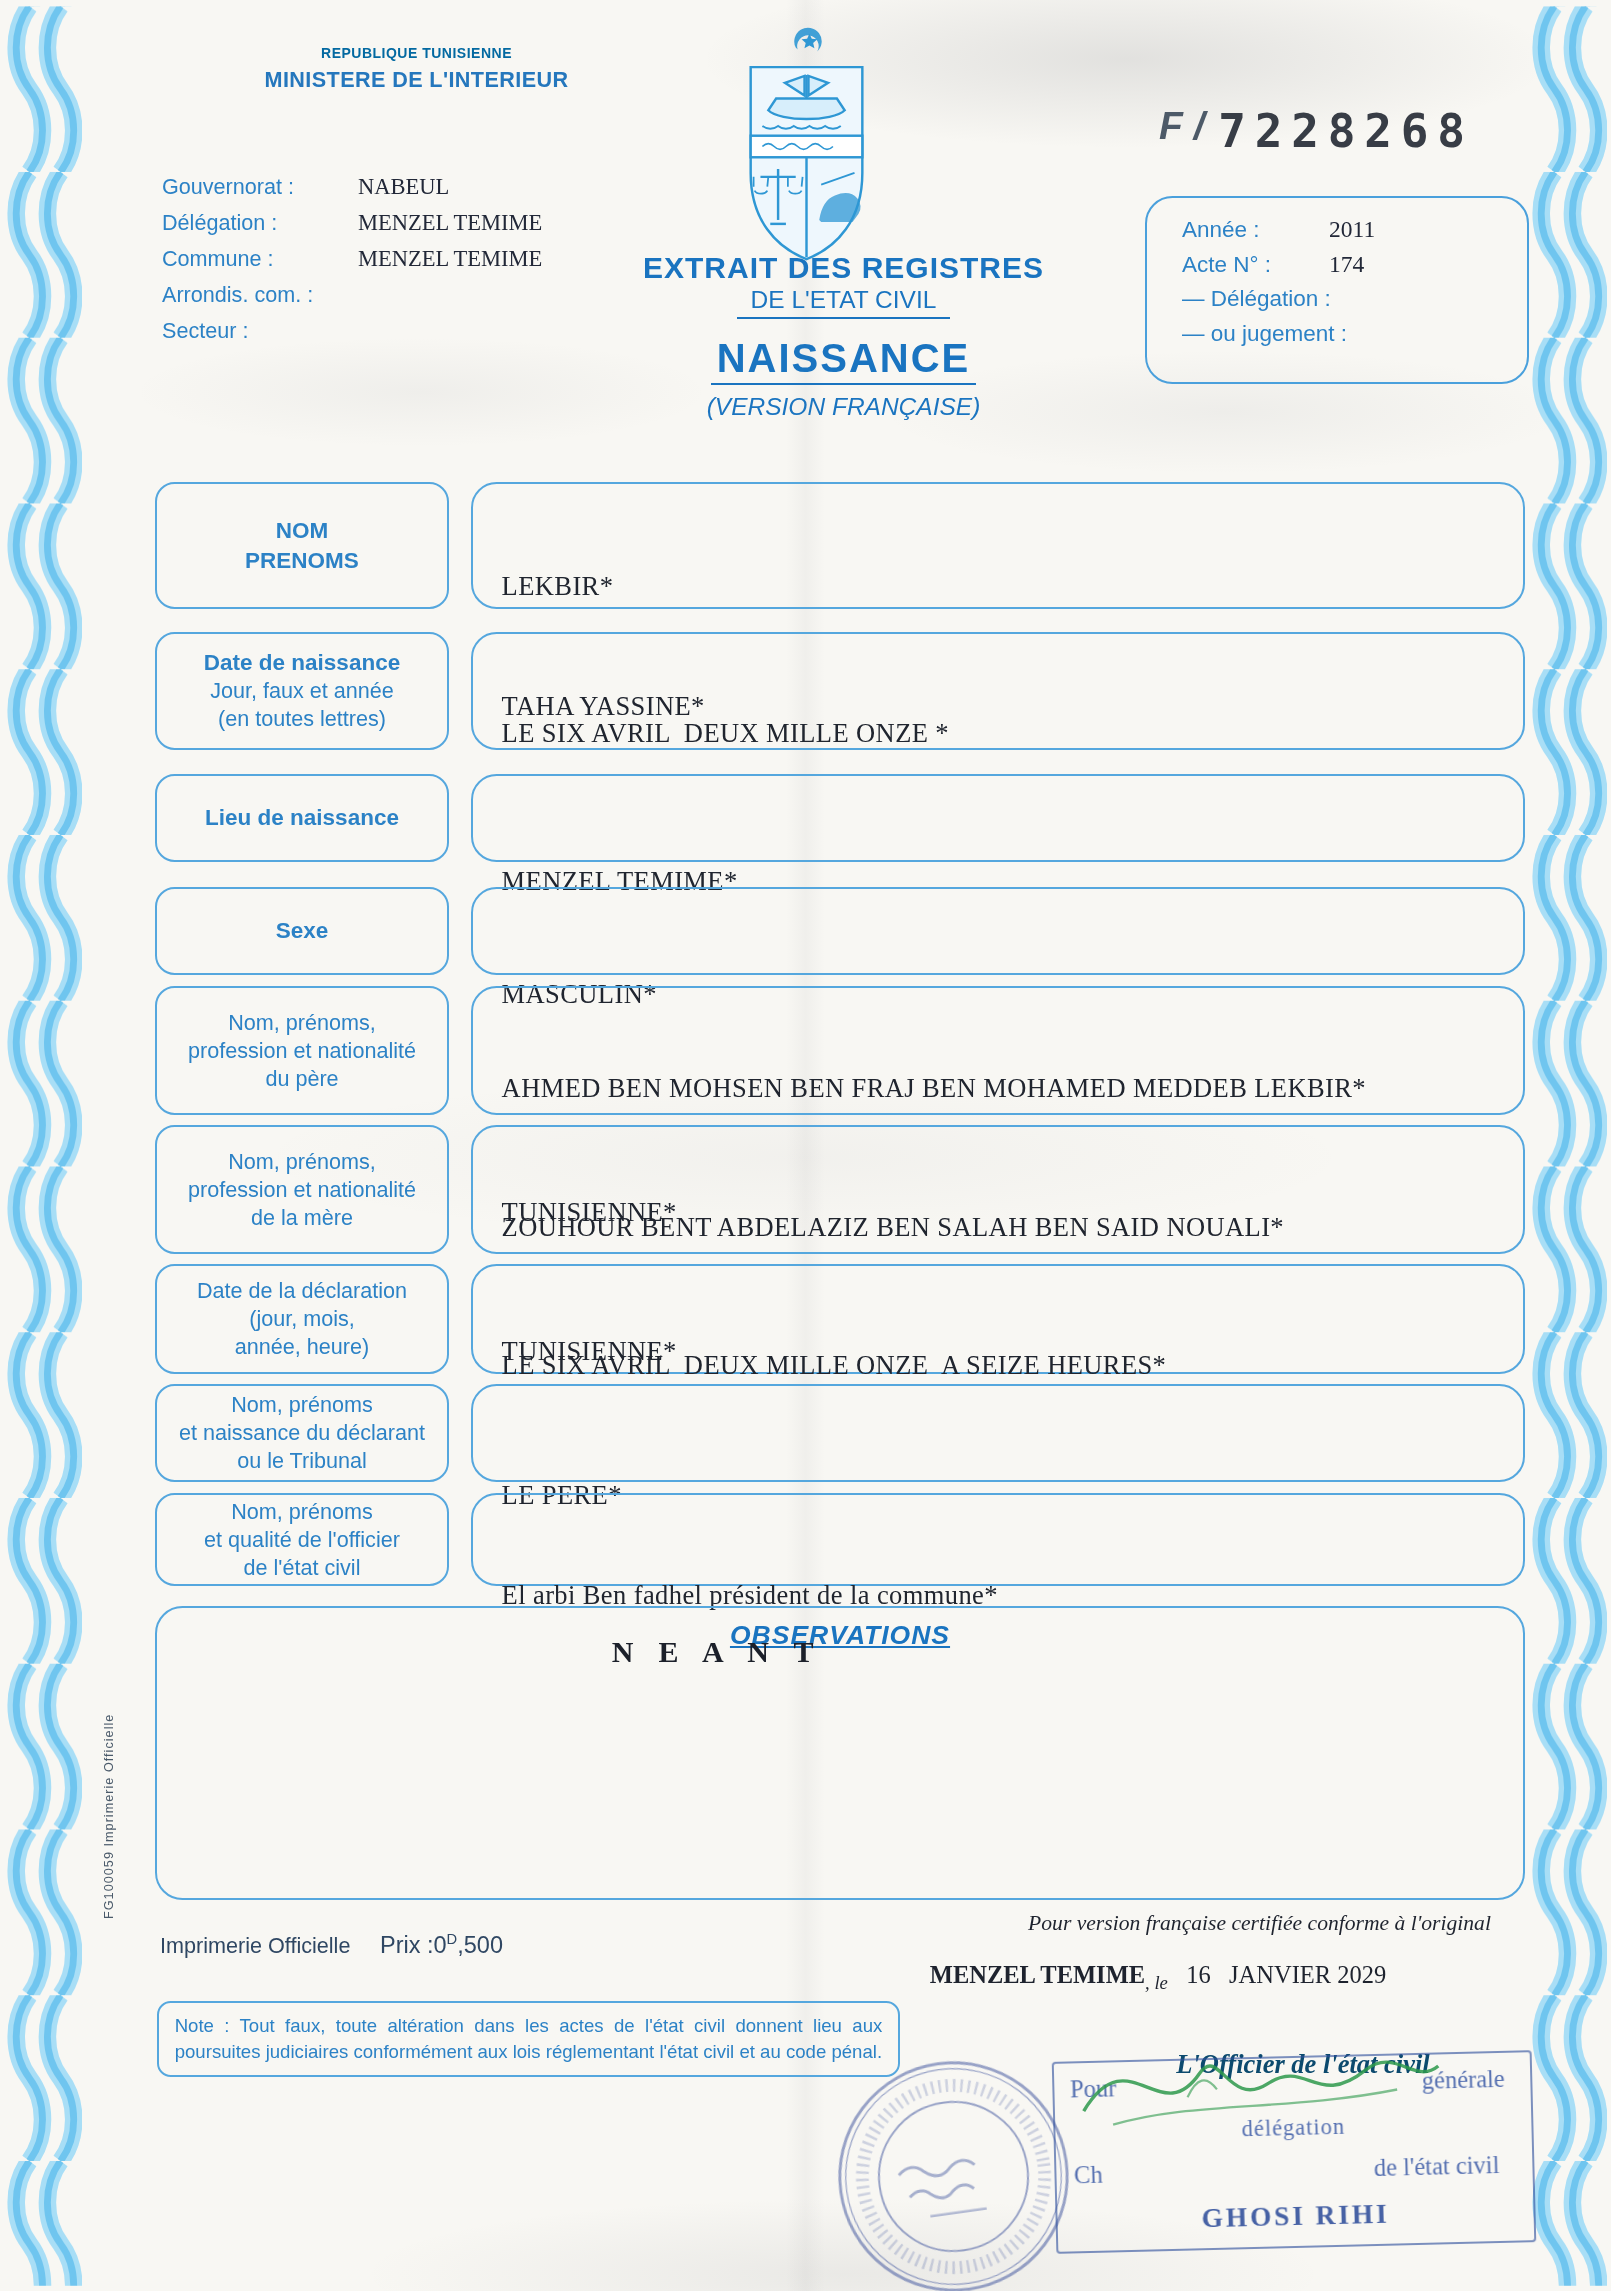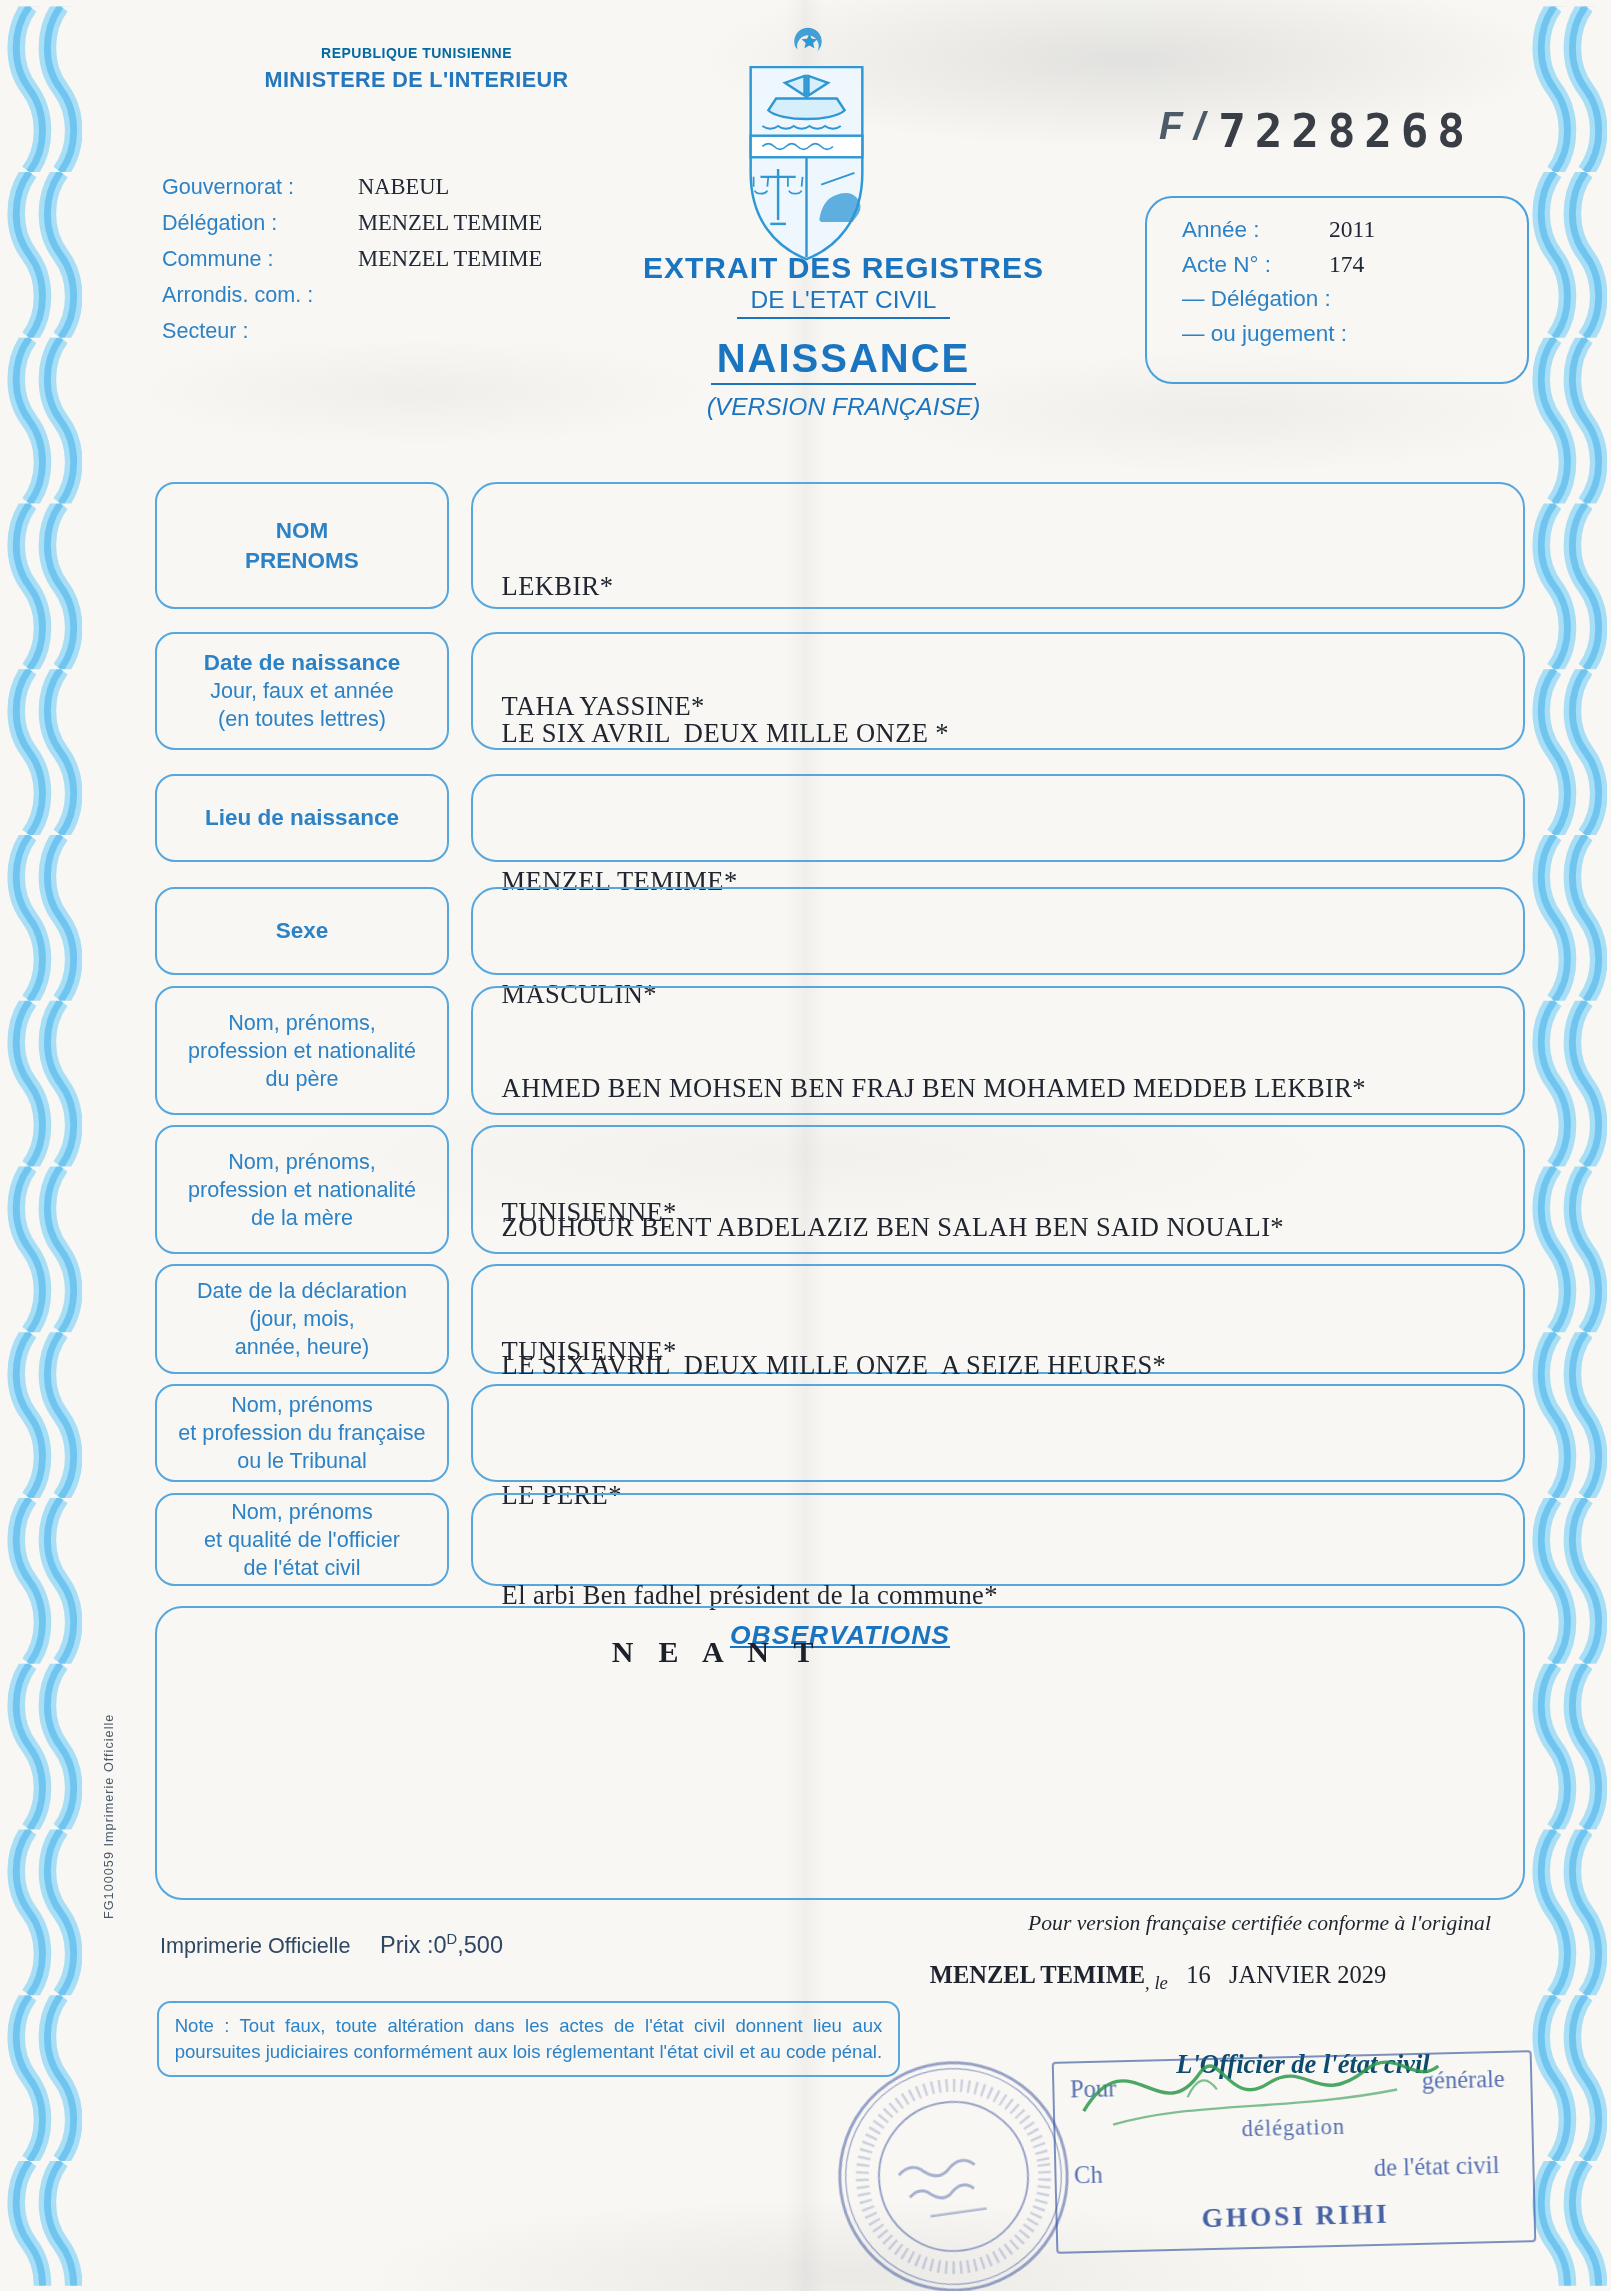--- a/index.html
+++ b/index.html
@@ -324,21 +324,21 @@
         <div class="label-line">année, heure)</div>
       </div>
       <div class="value-box">
         <div class="value-line">LE SIX AVRIL  DEUX MILLE ONZE  A SEIZE HEURES*</div>
       </div>
     </div>
 
     <div class="row r8">
       <div class="label-box">
         <div class="label-line">Nom, prénoms</div>
-        <div class="label-line">et profession du française</div>
+        <div class="label-line">et naissance du déclarant</div>
         <div class="label-line">ou le Tribunal</div>
       </div>
       <div class="value-box">
         <div class="value-line">LE PERE*</div>
       </div>
     </div>
 
     <div class="row r9">
       <div class="label-box">
         <div class="label-line">Nom, prénoms</div>

